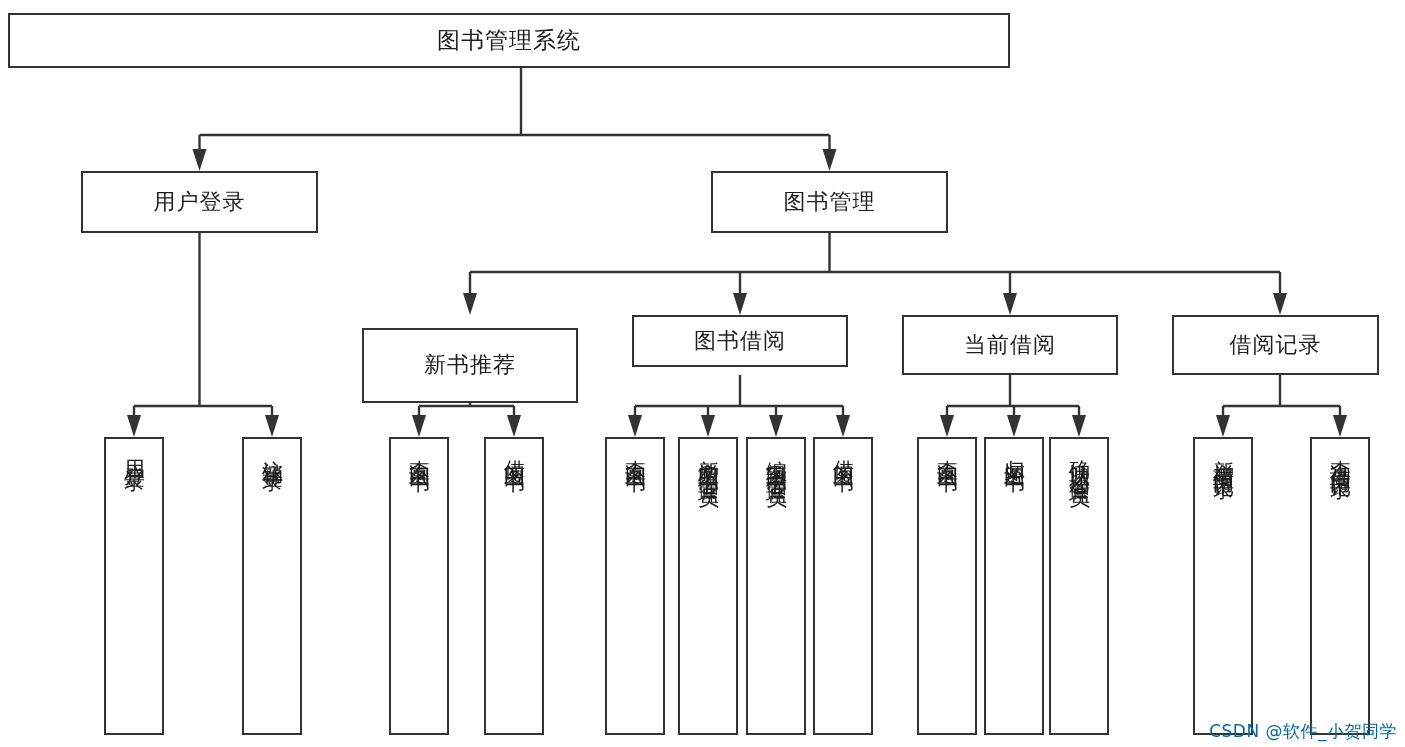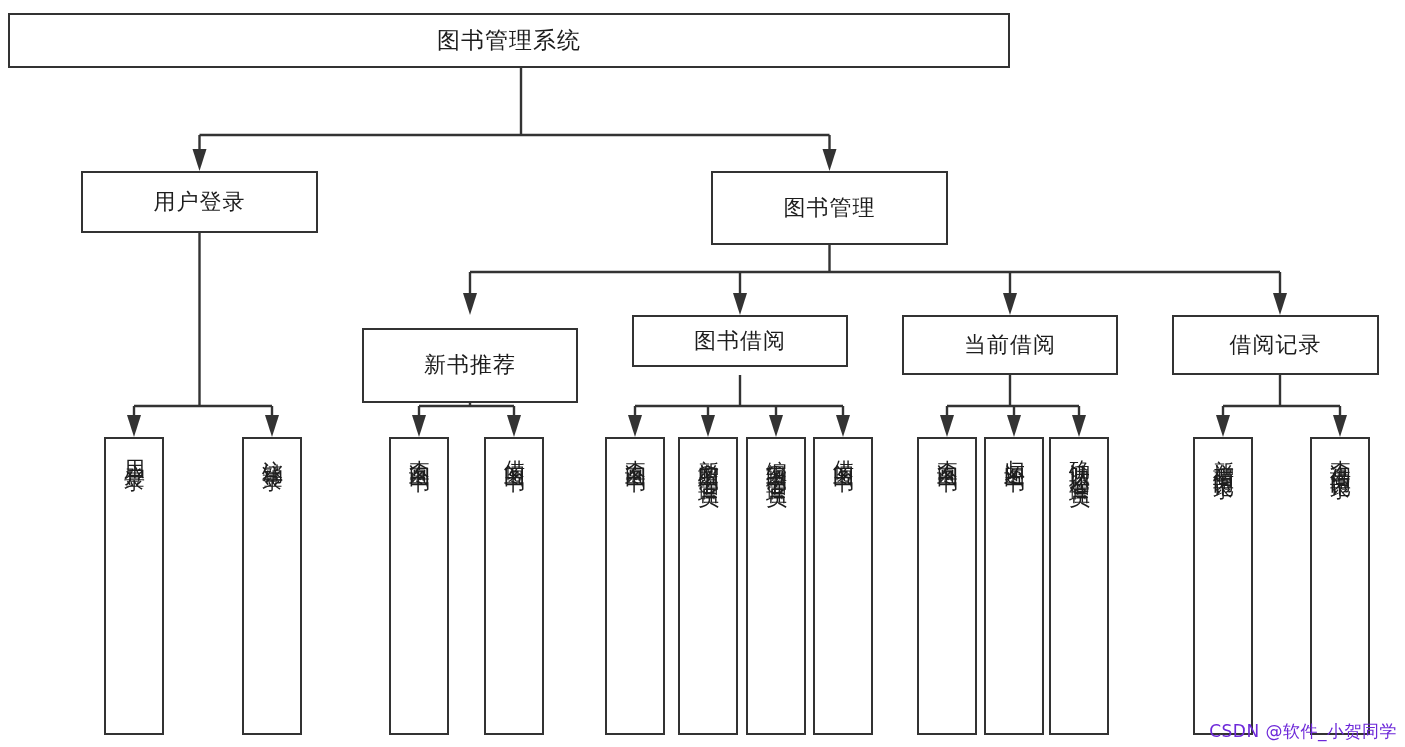--- a/index.html
+++ b/index.html
@@ -57,21 +57,21 @@
     white-space: nowrap;
   }
   .node.root .label { font-size: 23px; }
   .node.level2 .label { font-size: 22px; }
   .node.level3 .label { font-size: 22px; }
   #watermark {
     position: absolute;
     right: 8px;
     bottom: 4px;
     font-size: 17px;
-    color: #6d28d9;
+    color: #0369a1;
     white-space: nowrap;
     letter-spacing: 0.5px;
   }
 </style>
 </head>
 <body>
 
 <div id="canvas">
 
   <svg id="edges" viewBox="0 0 1405 747">
@@ -129,21 +129,21 @@
       <polygon points="1333,415 1347,415 1340,437" fill="#333333"></polygon>
     </svg>
 
   <div id="nodes">
       <div class="node root" style="left: 8px; top: 13px; width: 1002px; height: 55px;">
         <span class="label">图书管理系统</span>
       </div>
       <div class="node level2" style="left: 81px; top: 171px; width: 237px; height: 62px;">
         <span class="label">用户登录</span>
       </div>
-      <div class="node level2" style="left: 711px; top: 171px; width: 237px; height: 74px;">
+      <div class="node level2" style="left: 711px; top: 171px; width: 237px; height: 62px;">
         <span class="label">图书管理</span>
       </div>
       <div class="node level3" style="left: 362px; top: 315px; width: 216px; height: 75px; margin-top: 13px;">
         <span class="label">新书推荐</span>
       </div>
       <div class="node level3" style="left: 632px; top: 315px; width: 216px; height: 52px;">
         <span class="label">图书借阅</span>
       </div>
       <div class="node level3" style="left: 902px; top: 315px; width: 216px; height: 60px;">
         <span class="label">当前借阅</span>

